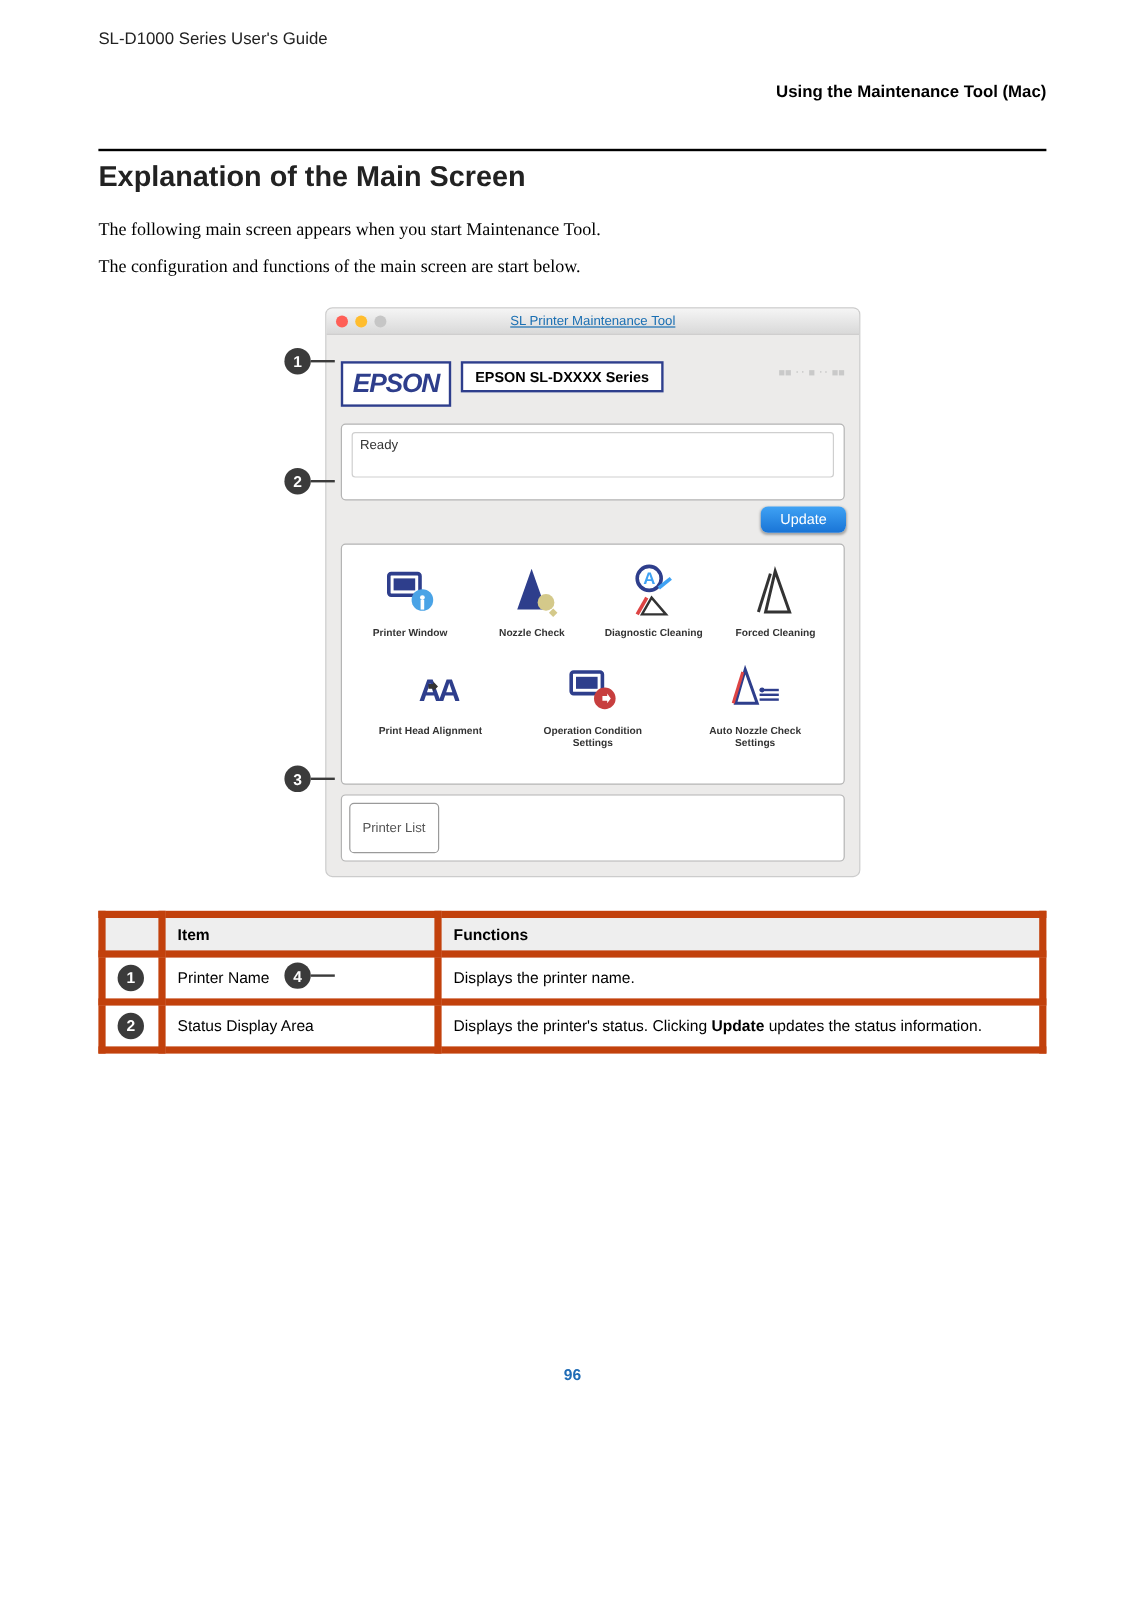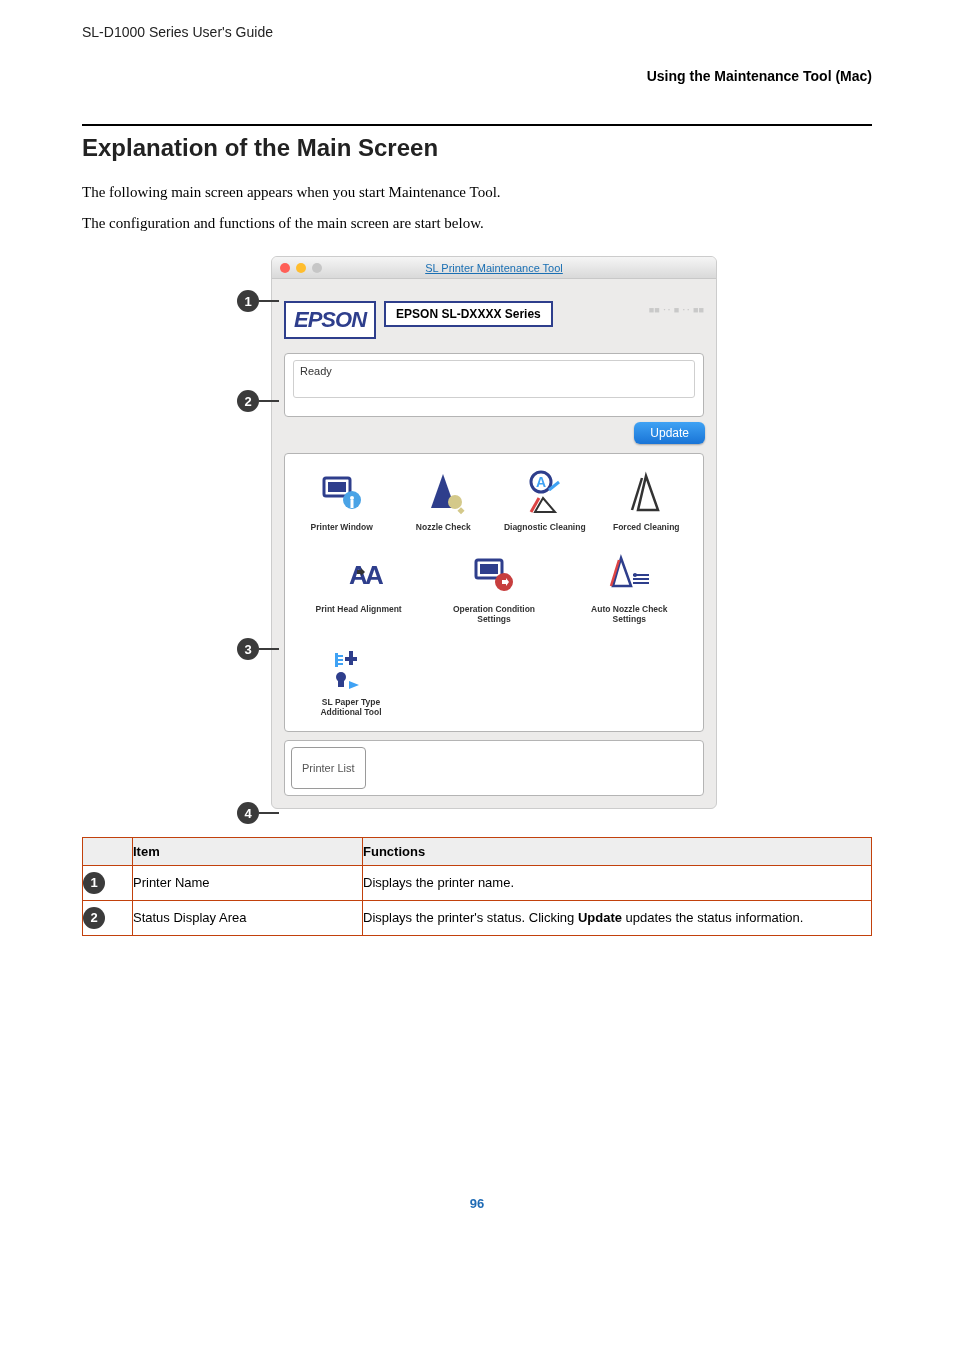--- a/index.html
+++ b/index.html
@@ -78,21 +78,21 @@
   .tile-panel { margin:36px 12px 0 12px; border:1px solid #b4b4b4; background:#fff; border-radius:4px; padding:14px 6px 10px 6px; }
   .tile-row { display:flex; justify-content:space-around; margin-bottom:18px; }
   .tile { width:100px; text-align:center; }
   .tile svg { width:48px; height:48px; display:block; margin:0 auto 6px auto; }
   .tile-label { font-size:8.5px; color:#333; line-height:1.2; font-weight:bold;}
 
   .footer-panel { margin:8px 12px 12px 12px; border:1px solid #b4b4b4; background:#fff; border-radius:4px; padding:6px; }
   .printer-list-btn { background:#fff; border:1px solid #9a9a9a; border-radius:4px; padding:14px 10px; font-size:11px; color:#555; display:inline-block; }
 
   table.info { width:100%; border-collapse: collapse; margin-top: 4px; }
-  table.info th, table.info td { border:1px solid #c2410c; padding:6px 0; font-size:13px; text-align:left; vertical-align:middle; }
+  table.info th, table.info td { border:6px solid #c2410c; padding:6px 10px; font-size:13px; text-align:left; vertical-align:middle; }
   table.info th { background:#eeeeee; font-weight:bold; }
   .marker-cell {
     width:22px; height:22px; border-radius:50%;
     background:#3b3b3b; color:#fff; font-size:13px; font-weight:bold;
     display:inline-flex; align-items:center; justify-content:center;
   }
   .center-cell { text-align:center; width:50px; }
   .item-col { width:230px; }
 
   .page-num { text-align:center; color:#1f6bb5; font-weight:bold; font-size:13px; margin-top:260px; }
@@ -206,36 +206,20 @@
                 <path d="M14 10 L6 36" stroke="#d44" stroke-width="2.5"></path>
                 <rect x="28" y="24" width="16" height="2" fill="#2e3e8c"></rect>
                 <rect x="28" y="28" width="16" height="2" fill="#2e3e8c"></rect>
                 <rect x="28" y="32" width="16" height="2" fill="#2e3e8c"></rect>
                 <circle cx="30" cy="25" r="2" fill="#2e3e8c"></circle>
               </svg>
             <div class="tile-label">Auto Nozzle Check Settings</div>
           </div>
         </div>
 
-        <div class="tile-row" style="justify-content:flex-start; padding-left:10px; margin-bottom:4px;">
-          <div class="tile">
-            <svg viewBox="0 0 48 48">
-              <rect x="8" y="10" width="3" height="14" fill="#3fa2f4"></rect>
-                <rect x="8" y="12" width="8" height="2" fill="#3fa2f4"></rect>
-                <rect x="8" y="16" width="8" height="2" fill="#3fa2f4"></rect>
-                <rect x="8" y="20" width="8" height="2" fill="#3fa2f4"></rect>
-              <rect x="22" y="8" width="4" height="14" fill="#2e3e8c"></rect>
-                <rect x="18" y="14" width="12" height="4" fill="#2e3e8c"></rect>
-              <circle cx="14" cy="34" r="5" fill="#2e3e8c"></circle>
-                <rect x="11" y="38" width="6" height="6" fill="#2e3e8c"></rect>
-              <path d="M22 38 L32 42 L22 46" fill="#3fa2f4"></path>
-            </svg>
-            <div class="tile-label">SL Paper Type Additional Tool</div>
-          </div>
-        </div>
       </div>
 
       <div class="footer-panel">
         <div class="printer-list-btn">Printer List</div>
       </div>
     </div>
   </div>
 </div>
 
 <table class="info">

